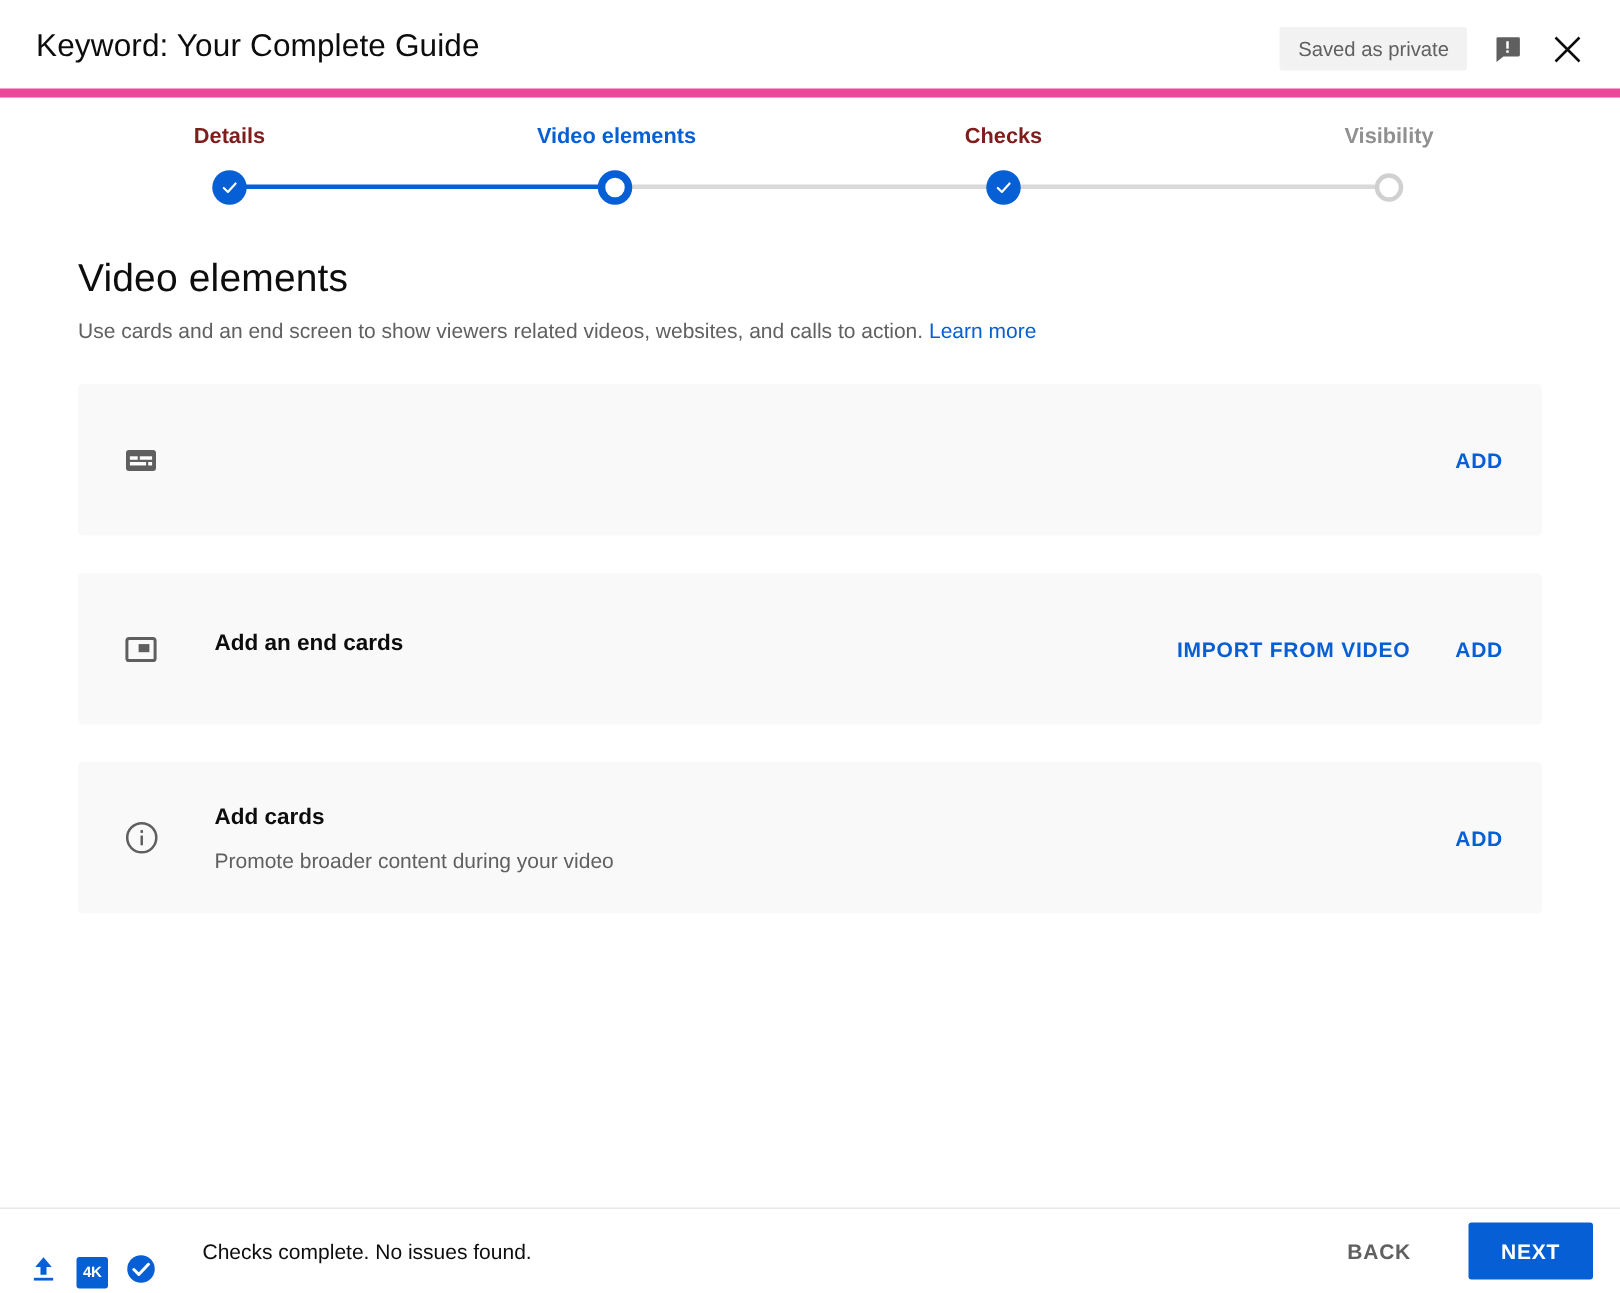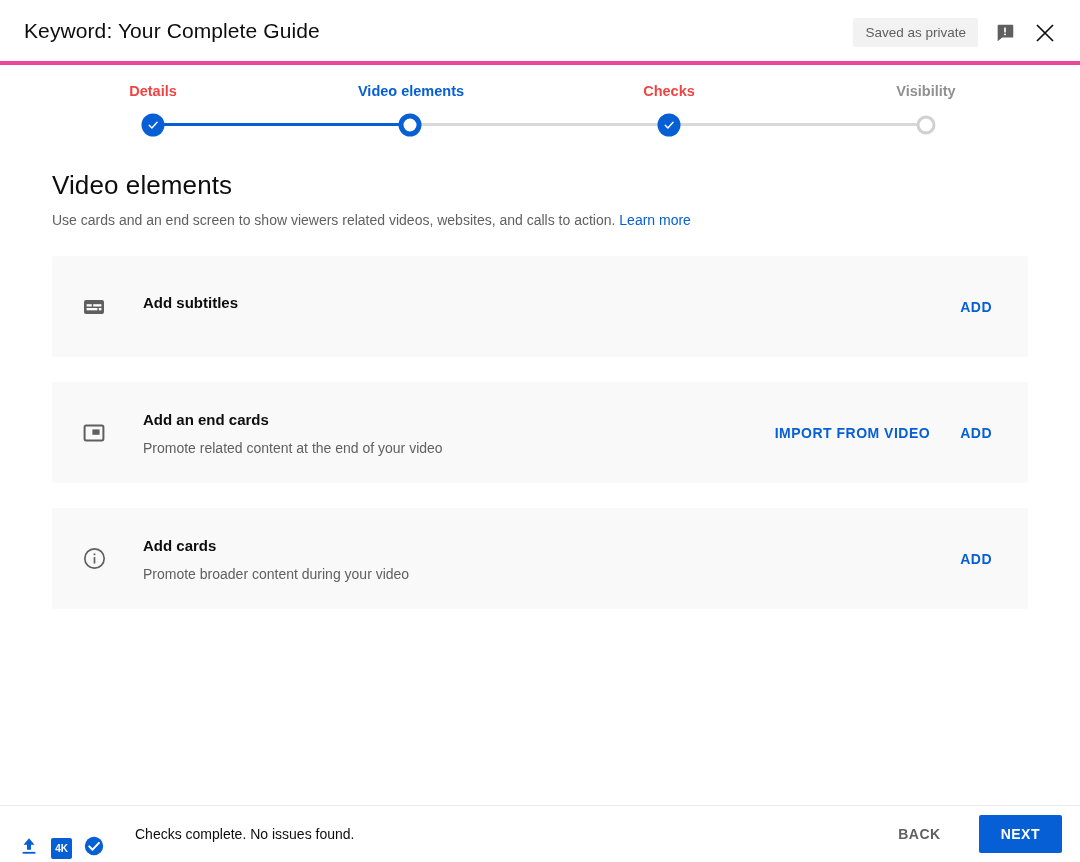--- a/index.html
+++ b/index.html
@@ -14,21 +14,21 @@
     position: relative;
     width: 1080px; height: 862px;
     background: #fff;
     overflow: hidden;
   }
 
   
   .header {
     position: absolute; top: 0; left: 0;
     width: 1080px; height: 65px;
-    border-bottom: 4px solid #ec4899;
+    border-bottom: 6px solid #ec4899;
     display: flex; align-items: center;
   }
   .header-title {
     position: absolute; left: 24px; top: 17px;
     font-size: 21px; font-weight: 400; color: #0d0d0d;
     letter-spacing: .1px; line-height: 28px;
     white-space: nowrap;
   }
   .header-right {
     position: absolute; right: 22px; top: 0; height: 65px;
@@ -50,21 +50,21 @@
   .stepper {
     position: absolute; top: 80px; left: 0;
     width: 1080px; height: 60px;
   }
   .step-label {
     position: absolute; top: 0;
     font-size: 14.5px; font-weight: 700;
     transform: translateX(-50%);
     white-space: nowrap; line-height: 22px;
   }
-  .step-label.done    { color: #ef4444; }
+  .step-label.done    { color: #7f1d1d; }
   .step-label.current { color: #065fd4; }
   .step-label.todo    { color: #909090; }
 
   .track {
     position: absolute; top: 43px; height: 3px;
     background: #d9d9d9;
   }
   .track.filled { background: #065fd4; }
 
   .dot {
@@ -121,21 +121,21 @@
   }
   .card-text { position: absolute; left: 91px; top: 50%; transform: translateY(-50%); }
   .card-title {
     font-size: 15px; font-weight: 700; color: #0d0d0d;
     line-height: 21px; margin-bottom: 9px;
   }
   .card-sub {
     font-size: 14px; color: #606060; line-height: 19px;
   }
   .card-actions {
-    position: absolute; right: 36px; top: 50%;
+    position: absolute; right: 26px; top: 50%;
     transform: translateY(-50%);
     display: flex; align-items: flex-start; gap: 30px;
   }
   .text-action {
     color: #065fd4; font-size: 14px; font-weight: 700;
     letter-spacing: .5px; cursor: pointer; white-space: nowrap;
     background: none; border: none; padding: 0;
     font-family: "Liberation Sans", sans-serif;
   }
 
@@ -239,37 +239,35 @@
         <div class="card-icon">
           <svg width="24" height="24" viewBox="0 0 24 24" aria-hidden="true">
             <rect x="2" y="5" width="20" height="14" rx="2" fill="#5f5f5f"></rect>
             <rect x="4.6" y="9.2" width="5.2" height="2.3" fill="#fff"></rect>
             <rect x="11.2" y="9.2" width="8.2" height="2.3" fill="#fff"></rect>
             <rect x="4.6" y="13" width="10.8" height="2.3" fill="#fff"></rect>
             <rect x="16.8" y="13" width="2.6" height="2.3" fill="#fff"></rect>
           </svg>
         </div>
         <div class="card-text">
-          <div class="card-title">Add subtitles</div>
         </div>
         <div class="card-actions">
           <button class="text-action">ADD</button>
         </div>
       </div>
 
       <div class="card">
         <div class="card-icon">
           <svg width="24" height="24" viewBox="0 0 24 24" aria-hidden="true">
             <rect x="2.6" y="4.6" width="18.8" height="14.8" rx="1.6" fill="none" stroke="#5f5f5f" stroke-width="2"></rect>
             <rect x="10.4" y="8.4" width="7.2" height="5.4" fill="#5f5f5f"></rect>
           </svg>
         </div>
         <div class="card-text">
           <div class="card-title">Add an end cards</div>
-          <div class="card-sub">Promote related content at the end of your video</div>
         </div>
         <div class="card-actions">
           <button class="text-action">IMPORT FROM VIDEO</button>
           <button class="text-action">ADD</button>
         </div>
       </div>
 
       <div class="card">
         <div class="card-icon">
           <svg width="25" height="25" viewBox="0 0 24 24" aria-hidden="true">

